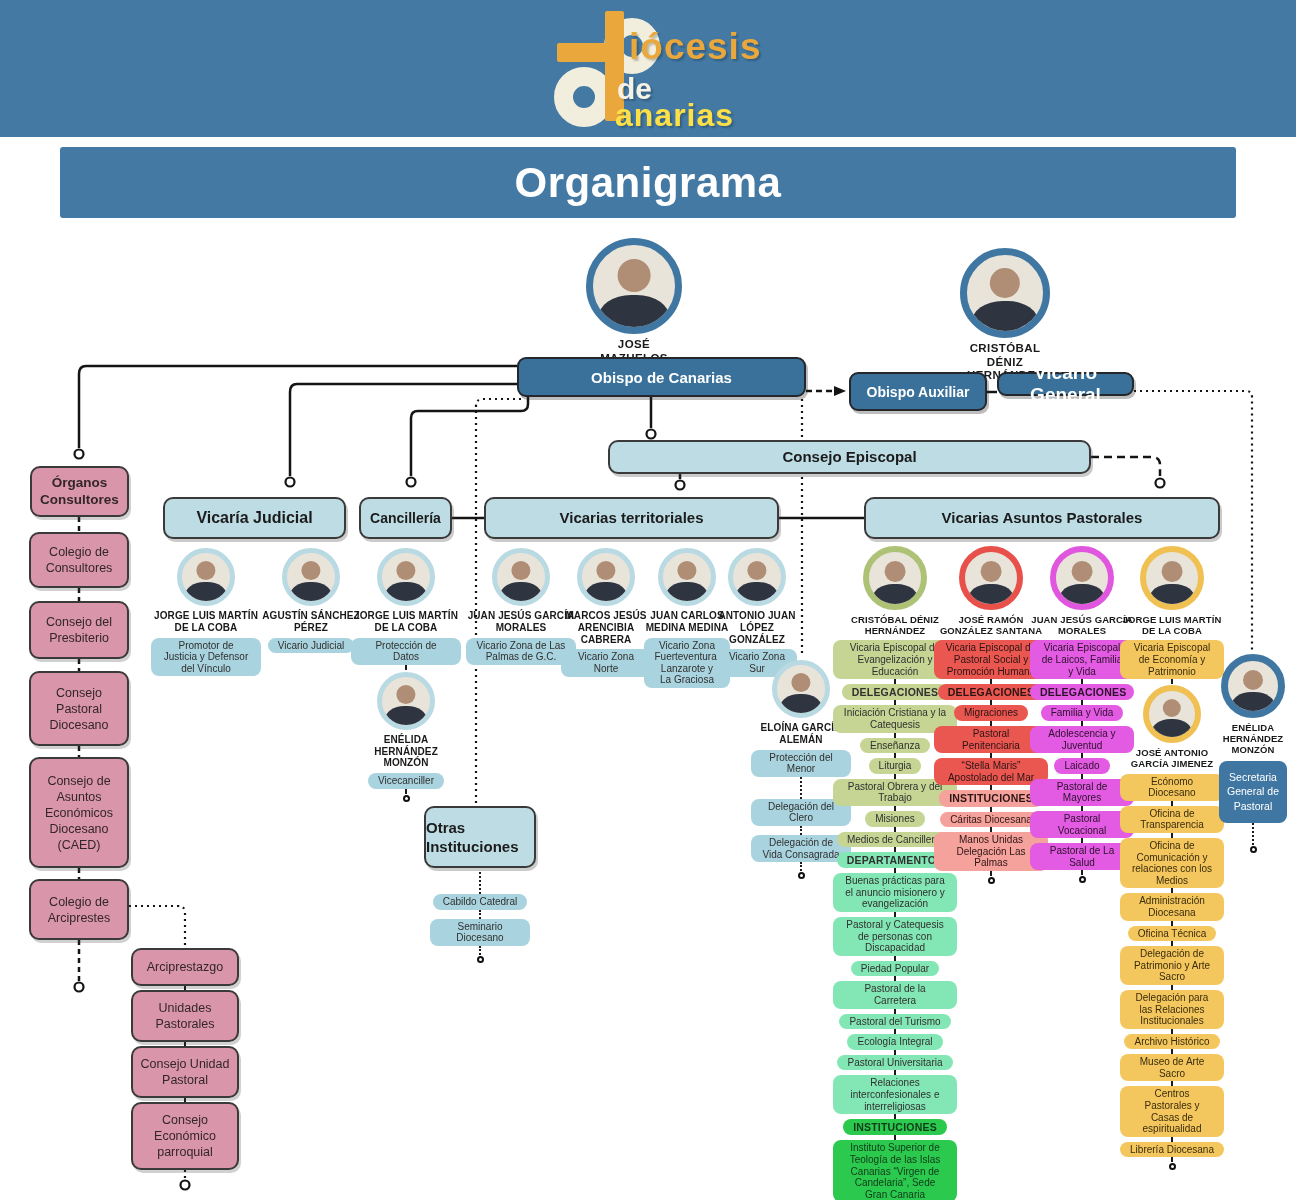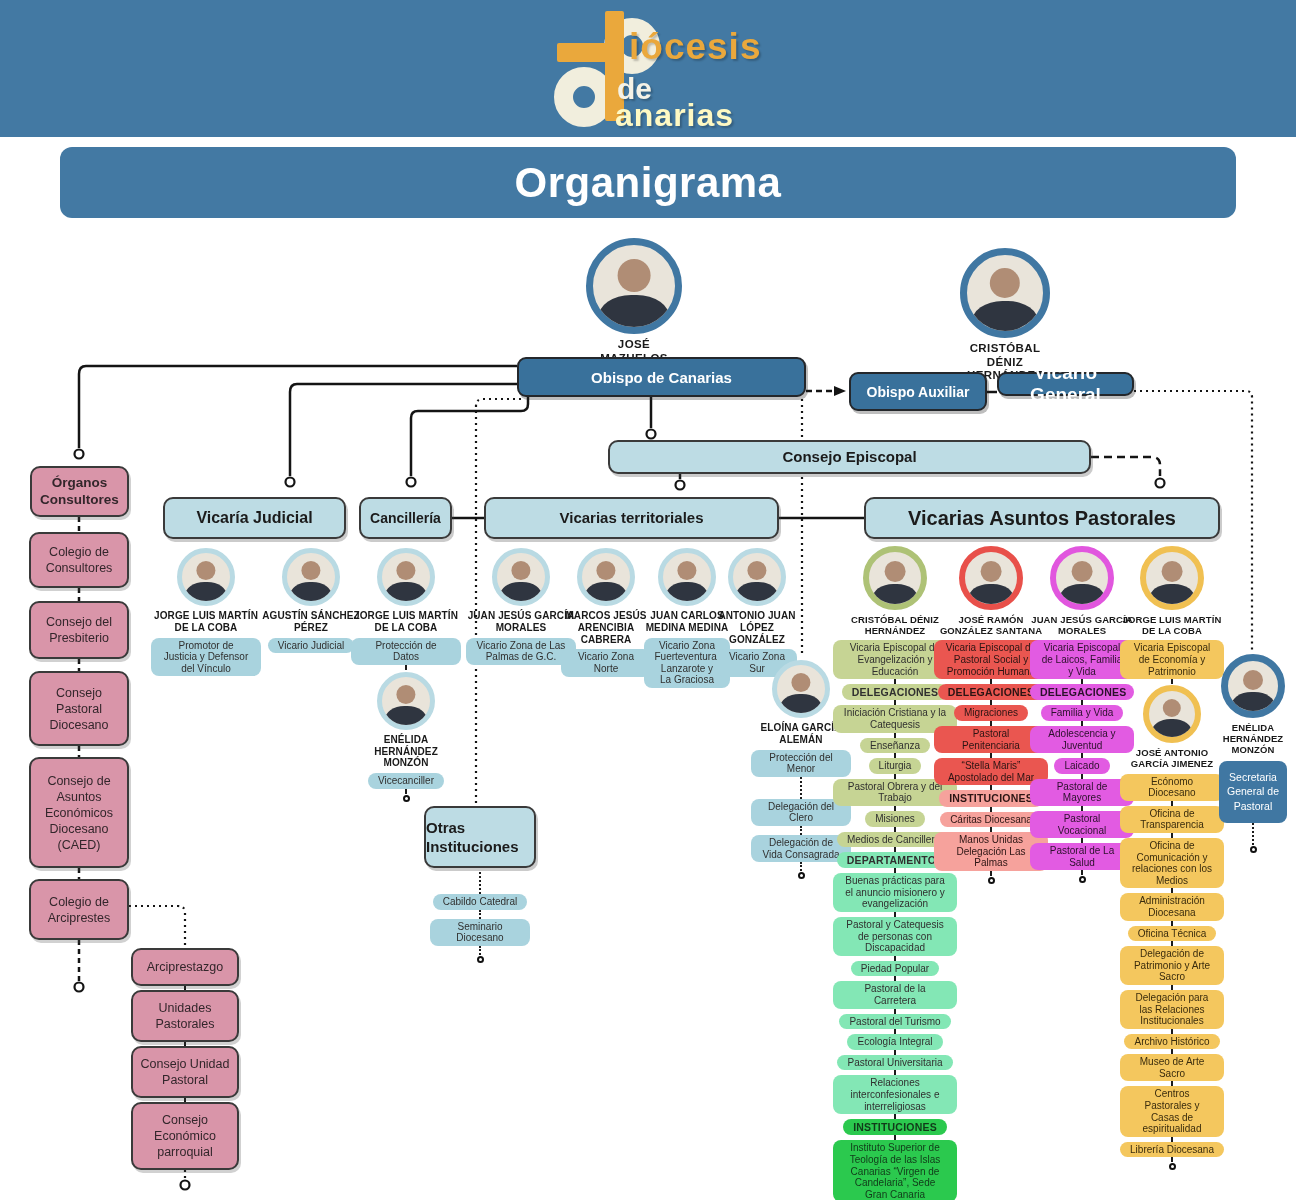--- a/index.html
+++ b/index.html
@@ -9,22 +9,22 @@
   
   .band{position:absolute;left:0;top:0;width:1296px;height:137px;background:#4379a3;z-index:0}
   .logo-donut{position:absolute;border-radius:50%;border-style:solid;border-color:#f1eedd;background:transparent}
   .logo-d1{left:604px;top:18px;width:56px;height:56px;border-width:17px}
   .logo-d2{left:554px;top:67px;width:60px;height:60px;border-width:19px}
   .logo-cross-v{position:absolute;left:605px;top:11px;width:19px;height:110px;background:#eaa83c;border-radius:2px}
   .logo-cross-h{position:absolute;left:557px;top:43px;width:67px;height:19px;background:#eaa83c;border-radius:2px}
   .lg{position:absolute;font-weight:700;text-shadow:2px 2px 2px rgba(0,0,0,.22);white-space:nowrap}
   .lg1{left:629px;top:26px;font-size:37px;color:#eaa83c;letter-spacing:1px}
   .lg2{left:617px;top:72px;font-size:30px;color:#f5f2e6}
-  .lg3{left:615px;top:97px;font-size:32px;color:#fef9c3;letter-spacing:1px}
-  .orgbar{position:absolute;left:60px;top:147px;width:1176px;height:71px;background:#4379a3;border-radius:12px;
+  .lg3{left:615px;top:97px;font-size:32px;color:#fde047;letter-spacing:1px}
+  .orgbar{position:absolute;left:60px;top:147px;width:1176px;height:71px;background:#4379a3;border-radius:3px;
           display:flex;align-items:center;justify-content:center;color:#fff;font-weight:700;font-size:42px;letter-spacing:.5px;z-index:0}
 
   
   .wires{position:absolute;left:0;top:0;z-index:1}
 
   
   .hbox{position:absolute;background:#bddce4;border:2px solid #3a3a3a;border-radius:10px;display:flex;align-items:center;justify-content:center;
         font-weight:700;color:#1b1b1b;line-height:1.15;box-shadow:2px 3px 0 rgba(70,70,70,.28);z-index:2}
   .navy{position:absolute;background:#39719b;border:2px solid #24272b;border-radius:9px;display:flex;align-items:center;justify-content:center;
         color:#fff;font-weight:700;box-shadow:2px 3px 0 rgba(40,40,40,.3);z-index:2;text-align:center}
@@ -133,21 +133,21 @@
   <div class="photo ph-lg r-blue"></div>
   <div class="pname big">CRISTÓBAL DÉNIZ HERNÁNDEZ</div>
 </div>
 <div class="navy" style="left:849px;top:372px;width:138px;height:39px;font-size:14px">Obispo Auxiliar</div>
 <div class="navy" style="left:997px;top:372px;width:137px;height:24px;font-size:19px">Vicario General</div>
 
 <div class="hbox" style="left:608px;top:440px;width:483px;height:34px;font-size:15px">Consejo Episcopal</div>
 <div class="hbox" style="left:163px;top:497px;width:183px;height:42px;font-size:16px">Vicaría Judicial</div>
 <div class="hbox" style="left:359px;top:497px;width:93px;height:42px;font-size:14px">Cancillería</div>
 <div class="hbox" style="left:484px;top:497px;width:295px;height:42px;font-size:15px">Vicarias territoriales</div>
-<div class="hbox" style="left:864px;top:497px;width:356px;height:42px;font-size:20px">Vicarias Asuntos Pastorales</div>
+<div class="hbox" style="left:864px;top:497px;width:356px;height:42px;font-size:15px">Vicarias Asuntos Pastorales</div>
 <div class="hbox" style="left:424px;top:806px;width:112px;height:62px;font-size:15px;line-height:1.3">Otras Instituciones</div>
 
 <div class="pinkbox bold" style="left:30px;top:466px;width:99px;height:51px">Órganos Consultores</div>
 <div class="pinkbox" style="left:29px;top:532px;width:100px;height:56px">Colegio de Consultores</div>
 <div class="pinkbox" style="left:29px;top:601px;width:100px;height:58px">Consejo del Presbiterio</div>
 <div class="pinkbox" style="left:29px;top:671px;width:100px;height:75px">Consejo Pastoral Diocesano</div>
 <div class="pinkbox" style="left:29px;top:757px;width:100px;height:111px">Consejo de Asuntos Económicos Diocesano (CAED)</div>
 <div class="pinkbox" style="left:29px;top:879px;width:100px;height:61px">Colegio de Arciprestes</div>
 
 <div class="pinkbox" style="left:131px;top:948px;width:108px;height:38px">Arciprestazgo</div>

